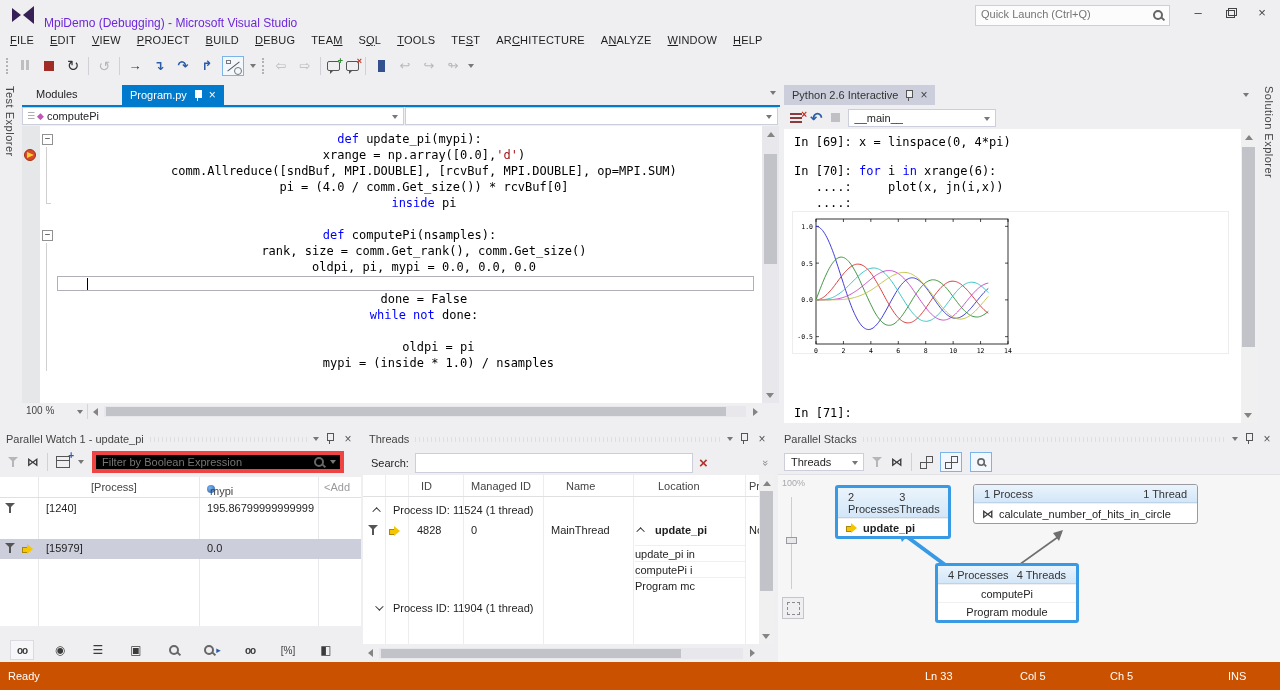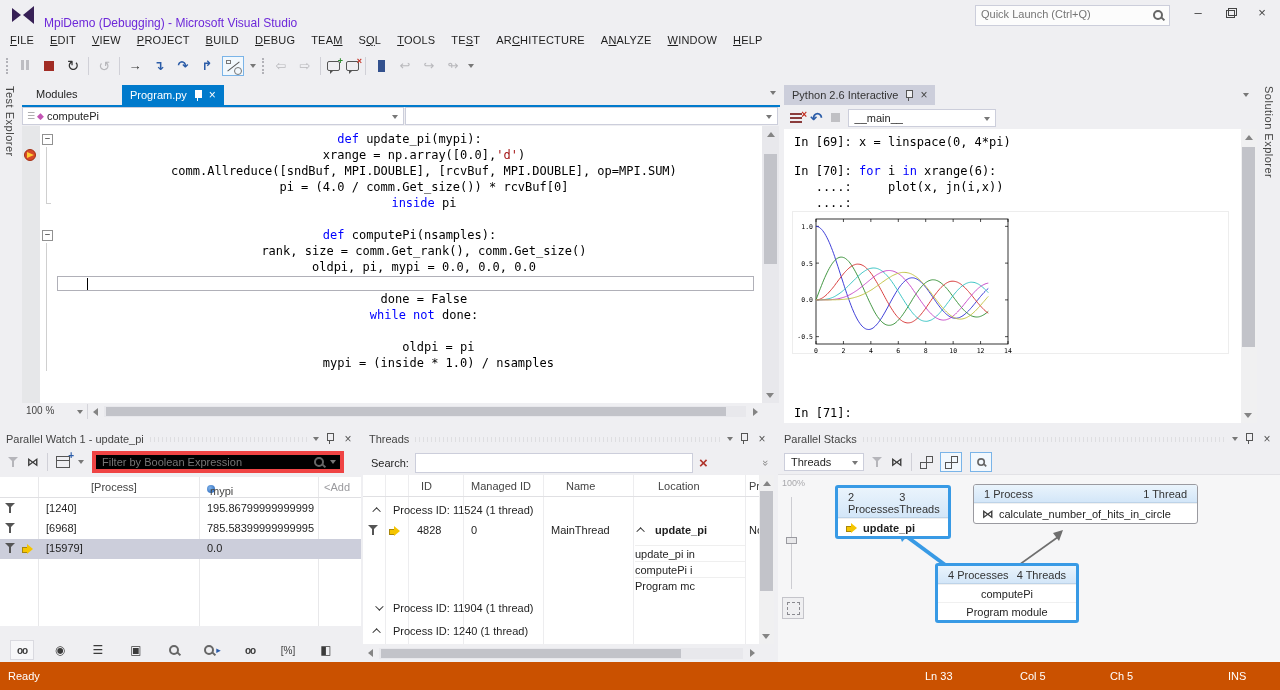--- a/index.html
+++ b/index.html
@@ -508,25 +508,20 @@
       <div class="w-header">
         <span style="left:46px;padding-left:45px;">[Process]</span>
         <span style="left:207px;"><span class="bead"></span>&nbsp;<span>mypi</span></span>
         <span style="left:324px;color:#9A9A9E;">&lt;Add</span>
       </div>
       <div class="w-row" style="top:22px;">
         <span style="left:5px;top:4px;" class="funnel"></span>
         <span style="left:46px;">[1240]</span>
         <span style="left:207px;">195.86799999999999</span>
       </div>
-      <div class="w-row" style="top:42px;">
-        <span style="left:5px;top:4px;" class="funnel"></span>
-        <span style="left:46px;">[6968]</span>
-        <span style="left:207px;">785.58399999999995</span>
-      </div>
       <div class="w-row selected" style="top:62px;">
         <span style="left:5px;top:4px;" class="funnel"></span>
         <span style="left:22px;top:5px;" class="cur-arrow"></span>
         <span style="left:46px;">[15979]</span>
         <span style="left:207px;">0.0</span>
       </div>
       <div class="watch-hbar">
         <span class="sb-arrow">
             <span class="tri-l"></span>
           </span>
@@ -581,24 +576,20 @@
         <span class="chev chev-up" style="left:276px;top:52px;"></span>
         <span style="left:292px;top:49px;font-weight:bold;">update_pi</span>
         <span style="left:386px;top:49px;width:10px;overflow:hidden;white-space:nowrap;">Normal</span>
         <div class="t-sub" style="top:70px;">update_pi in</div>
         <div class="t-sub" style="top:86px;">computePi i</div>
         <div class="t-sub" style="top:102px;">Program mc</div>
       </div>
       <div class="t-group" style="top:123px;">
         <span class="chev chev-down"></span>
         <span class="lbl">Process ID: 11904  (1 thread)</span>
-      </div>
-      <div class="t-group" style="top:146px;">
-        <span class="chev chev-up"></span>
-        <span class="lbl">Process ID: 1240  (1 thread)</span>
       </div>
     </div>
     <div class="threads-vbar">
       <span class="sb-arrow" style="margin:1px auto;">
           <span class="tri-u"></span>
         </span>
       <div class="vthumb" style="top:16px;height:100px;left:1px;width:13px;"></div>
       <span class="sb-arrow" style="position:absolute;bottom:1px;left:0;">
           <span class="tri-d"></span>
         </span>

